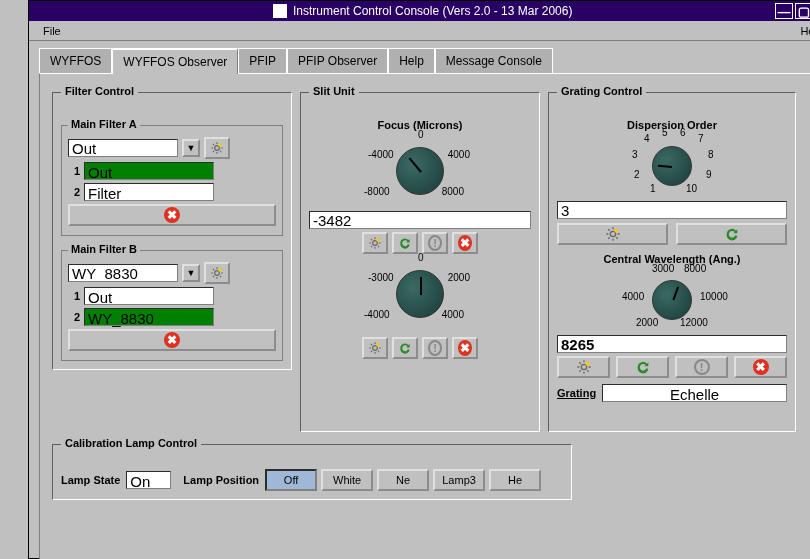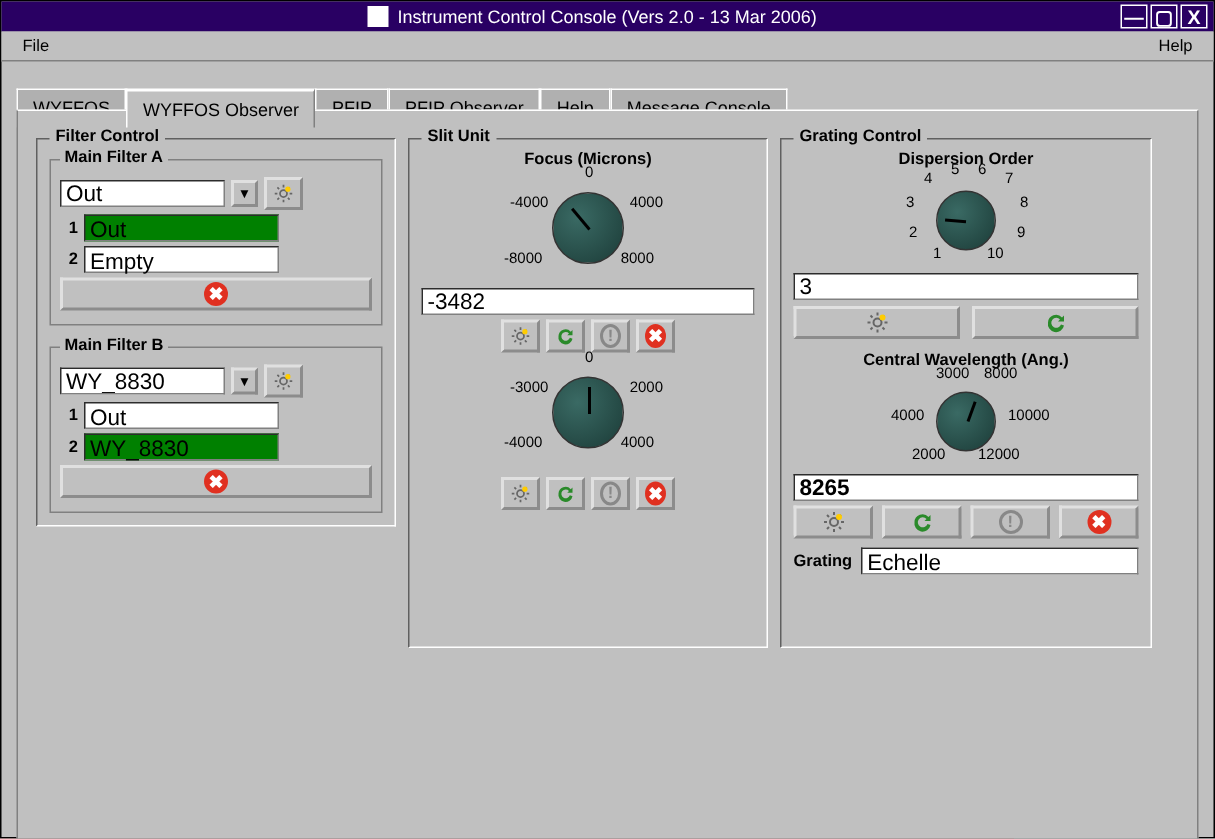--- a/index.html
+++ b/index.html
@@ -1,34 +1,34 @@
 <!DOCTYPE html>
 <html><head>
 <meta charset="utf-8">
 <style>
   * { box-sizing: border-box; }
   body { margin: 0; font-family: Arial, sans-serif; font-size: 11px; background: #c0c0c0; }
-  .desktop { width: 676px; height: 559px; background: #ef4444; position: relative; }
+  .desktop { width: 676px; height: 559px; background: #ef4444; position: relative; margin-left: 28px; }
   .window { position: absolute; top: 0; left: 0; width: 810px; height: 559px; background: #c0c0c0; border: 1px solid #000; }
   .titlebar { height: 20px; background: #290063; color: #fff; display: flex; align-items: center; padding: 0 4px; font-size: 12px; }
   .titlebar .icon { width: 14px; height: 14px; background: #fff; margin-right: 6px; margin-left: 240px; }
   .titlebar .title { flex: 0 0 auto; }
   .titlebar .spacer { flex: 1; }
   .winbtn { width: 18px; height: 16px; border: 1px solid #fff; margin-left: 2px; display: flex; align-items: center; justify-content: center; color: #fff; font-size: 13px; font-weight: bold; cursor: pointer; }
   .menubar { height: 20px; background: #c0c0c0; display: flex; align-items: center; padding: 0 8px; border-bottom: 1px solid #808080; }
   .menubar .m { padding: 2px 6px; cursor: pointer; }
   .menubar .mspace { flex: 1; }
   .tabbar { display: flex; padding: 6px 10px 0 10px; gap: 0; }
-  .tab { padding: 5px 10px; background: #c0c0c0; border: 1px solid #808080; border-bottom: none; border-right-color:#fff; border-top-color:#fff; border-left-color:#fff; cursor: pointer; position: relative; top: 12px; font-size: 12px; }
+  .tab { padding: 5px 10px; background: #c0c0c0; border: 1px solid #808080; border-bottom: none; border-right-color:#fff; border-top-color:#fff; border-left-color:#fff; cursor: pointer; position: relative; top: 1px; font-size: 12px; }
   .tab.active { background: #c0c0c0; border-top: 2px solid #fff; border-left: 1px solid #fff; border-right: 1px solid #808080; z-index: 2; }
   .tab.inactive { background: #b0b0b0; }
   .tabcontent { margin: 0 10px 10px 10px; border: 1px solid #808080; border-top-color:#fff; background: #c0c0c0; padding: 12px; height: 492px; position: relative; }
   .columns { display: flex; gap: 8px; }
   .col { display: flex; flex-direction: column; }
-  .grp { border: 1px solid #808080; border-top-color:#606060; border-left-color:#606060; border-right-color:#fff; border-bottom-color:#fff; position: relative; padding: 5px 8px 8px 8px; margin-top: 6px; }
+  .grp { border: 1px solid #808080; border-top-color:#606060; border-left-color:#606060; border-right-color:#fff; border-bottom-color:#fff; position: relative; padding: 24px 8px 8px 8px; margin-top: 6px; }
   .grp > .lbl { position: absolute; top: -8px; left: 8px; background: #c0c0c0; padding: 0 4px; font-weight: bold; font-size: 11px; }
   .subgrp { border: 1px solid #808080; position: relative; padding: 8px 6px 6px 6px; margin-top: 8px; }
   .subgrp > .lbl { position: absolute; top: -8px; left: 6px; background: #c0c0c0; padding: 0 3px; font-weight: bold; font-size: 11px; }
   .row { display: flex; align-items: center; gap: 4px; margin: 3px 0; }
   .txt { background: #fff; border: 1px inset #808080; height: 18px; padding: 1px 3px; font-size: 15px; }
   .txt.green { background: #008000; color: #000; }
   .btn { height: 22px; border: 2px outset #e0e0e0; background: #c0c0c0; display: inline-flex; align-items: center; justify-content: center; cursor: pointer; padding: 0 4px; }
   .btn.wide { width: 100%; }
   .iconbtn { width: 26px; height: 22px; }
   .gear { position: relative; }
@@ -94,21 +94,21 @@
                       <circle cx="17" cy="7" r="3" fill="#fc0"></circle>
                     </svg>
                 </span>
               </div>
               <div class="row">
                 <span style="width:12px;text-align:right;font-weight:bold;">1</span>
                 <div class="txt green" style="width:130px;">Out</div>
               </div>
               <div class="row">
                 <span style="width:12px;text-align:right;font-weight:bold;">2</span>
-                <div class="txt" style="width:130px;">Empty</div>
+                <div class="txt" style="width:130px;">Filter</div>
               </div>
               <div class="row">
                   <span class="btn wide">
                     <span class="stopicon">✖</span>
                   </span>
                 </div>
             </div>
 
             <div class="subgrp" style="margin-top:14px;">
               <span class="lbl">Main Filter B</span>
@@ -273,22 +273,37 @@
                   </svg>
                 </span>
               <span class="btn" style="flex:1;">
                   <span class="infoicon">!</span>
                 </span>
               <span class="btn" style="flex:1;">
                   <span class="stopicon">✖</span>
                 </span>
             </div>
             <div class="gratingrow">
-              <span style="font-weight:bold;">Grating</span>
-              <div class="txt" style="flex:1;">Echelle</div>
+              <span style="font-weight:bold;text-decoration:underline;">Grating</span>
+              <div class="txt" style="flex:1;text-align:center;">Echelle</div>
             </div>
           </div>
         </div>
       </div>
 
+      <div class="grp" style="width:520px;margin-top:12px;">
+        <span class="lbl">Calibration Lamp Control</span>
+        <div class="calrow">
+          <span style="font-weight:bold;">Lamp State</span>
+          <div class="txt" style="width:45px;">On</div>
+          <span style="font-weight:bold;margin-left:6px;">Lamp Position</span>
+          <div class="toggle">
+            <span class="togglebtn sel">Off</span>
+            <span class="togglebtn">White</span>
+            <span class="togglebtn">Ne</span>
+            <span class="togglebtn">Lamp3</span>
+            <span class="togglebtn">He</span>
+          </div>
+        </div>
+      </div>
     </div>
   </div>
 </div>
 
 </body></html>

